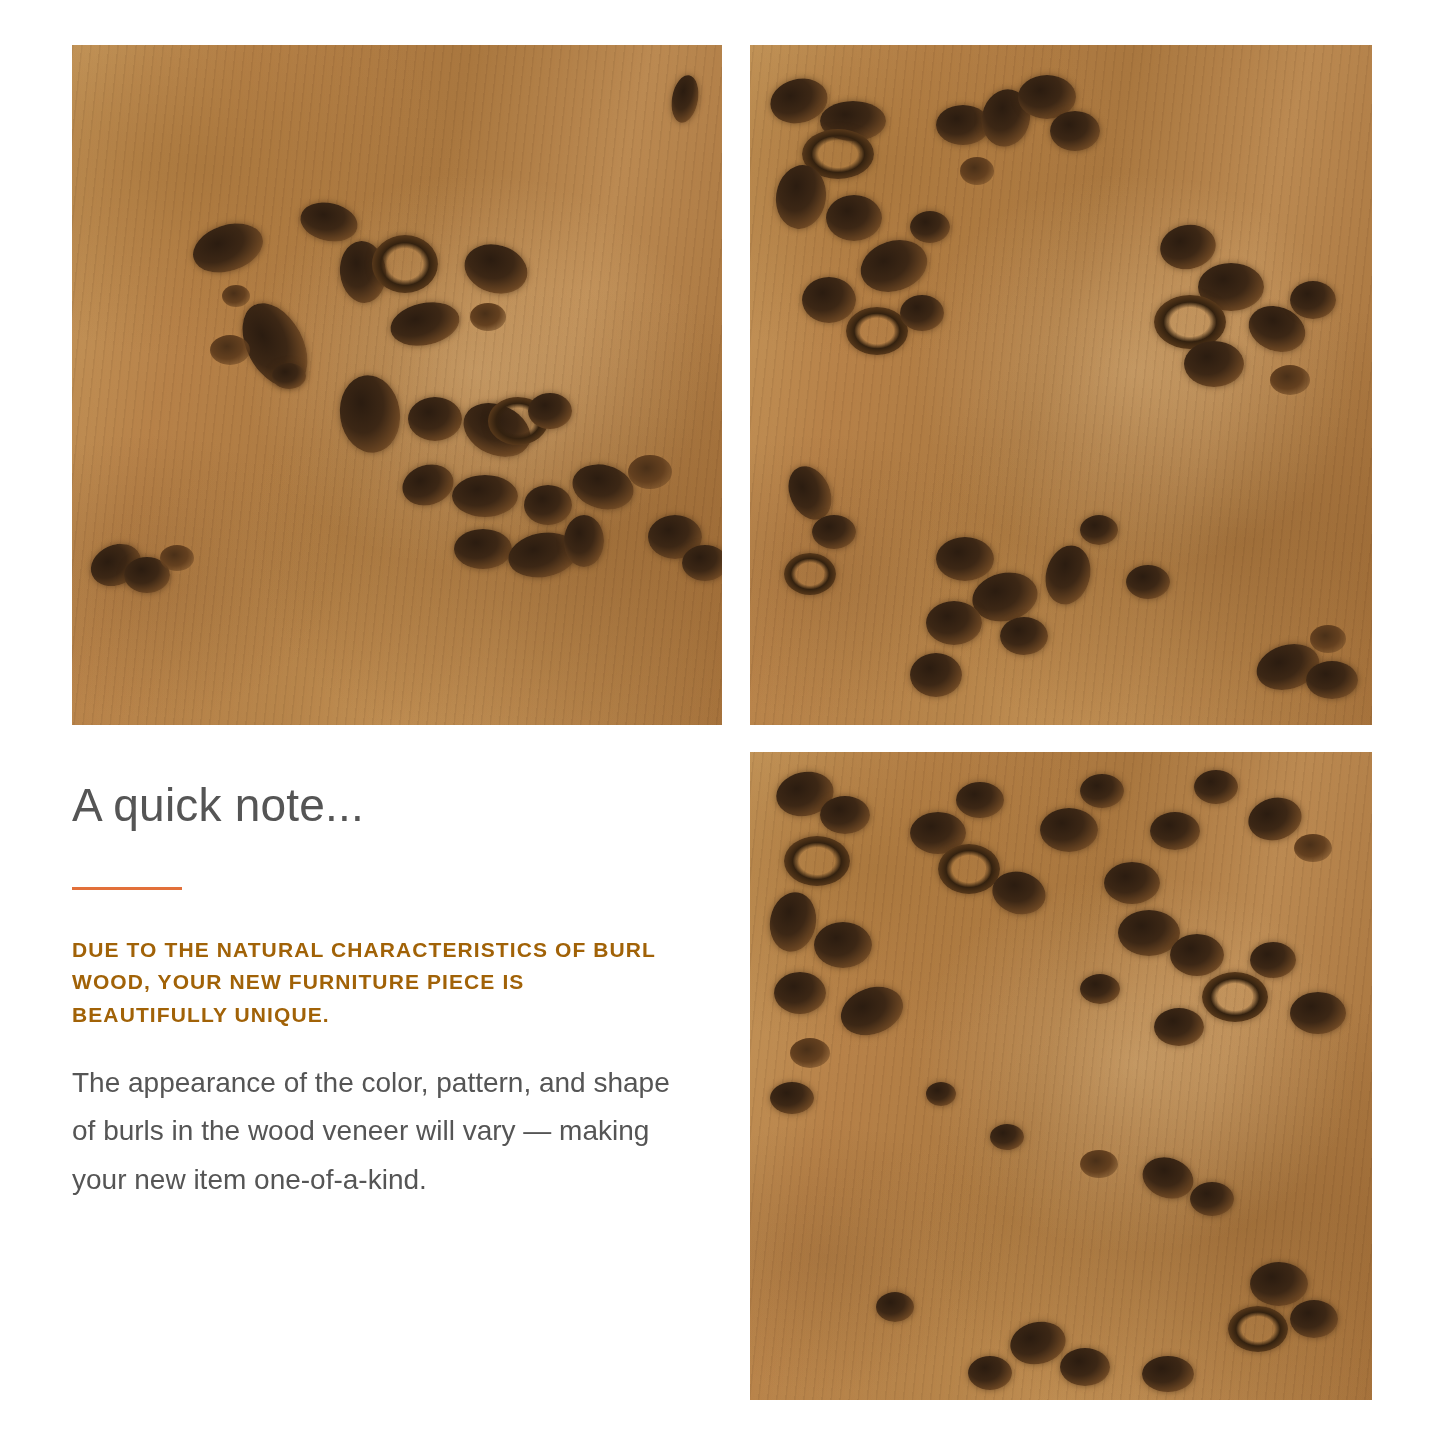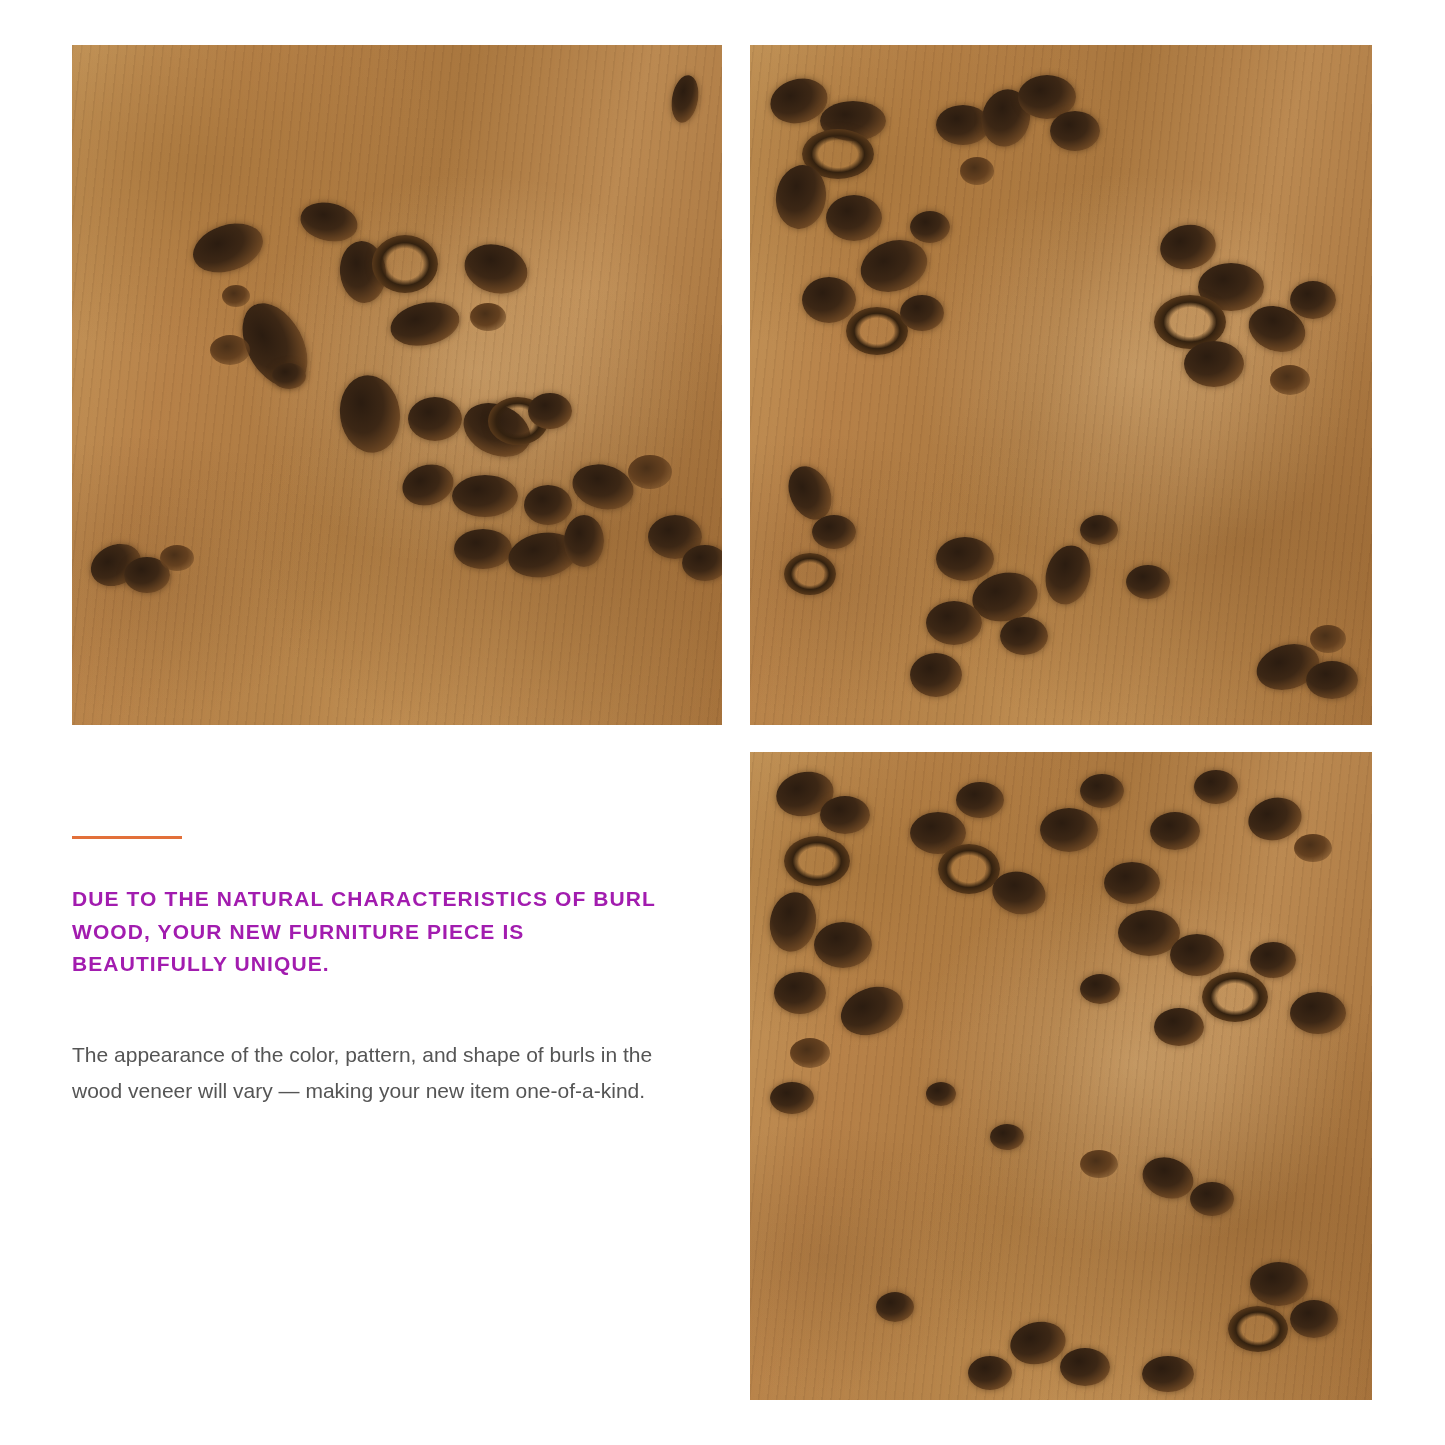--- a/index.html
+++ b/index.html
@@ -101,27 +101,27 @@
   .rule {
     width: 110px;
     height: 3px;
     background: #e2703a;
     margin: 56px 0 44px 0;
   }
   .subhead {
     font-size: 21px;
     font-weight: bold;
     letter-spacing: 1.1px;
-    color: #a21caf;
+    color: #a16207;
     line-height: 1.55;
-    margin: 0 0 56px 0;
+    margin: 0 0 28px 0;
     max-width: 600px;
   }
   .body-p {
-    font-size: 21px;
+    font-size: 28px;
     line-height: 1.72;
     color: #555555;
     margin: 0 0 40px 0;
     max-width: 615px;
     font-weight: 400;
   }
   .body-p:last-child { margin-bottom: 0; }
 </style>
 </head>
 <body>
@@ -246,18 +246,19 @@
     <div class="burl" style="left:540px; top:548px; width:48px; height:38px;"></div>
     <div class="burl ring" style="left:478px; top:554px; width:60px; height:46px;"></div>
     <div class="burl" style="left:260px; top:570px; width:56px; height:42px; transform:rotate(-12deg);"></div>
     <div class="burl" style="left:310px; top:596px; width:50px; height:38px;"></div>
     <div class="burl" style="left:218px; top:604px; width:44px; height:34px;"></div>
     <div class="burl" style="left:392px; top:604px; width:52px; height:36px;"></div>
     <div class="burl" style="left:126px; top:540px; width:38px; height:30px;"></div>
   </div>
 
   <div class="text-col">
+    <h1 class="headline">A quick note...</h1>
     <div class="rule"></div>
     <p class="subhead">DUE TO THE NATURAL CHARACTERISTICS OF BURL WOOD, YOUR NEW FURNITURE PIECE IS BEAUTIFULLY UNIQUE.</p>
     <p class="body-p">The appearance of the color, pattern, and shape of burls in the wood veneer will vary — making your new item one-of-a-kind.</p>
   </div>
 
 </div>
 
 </body></html>

